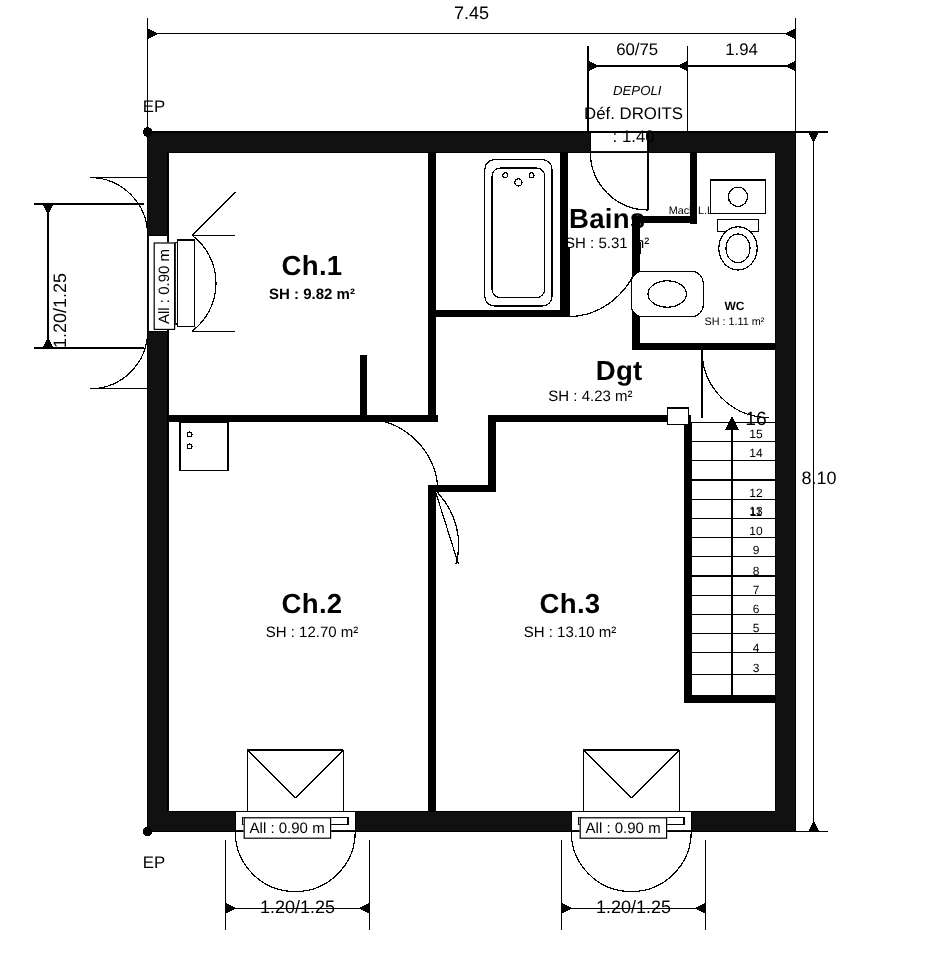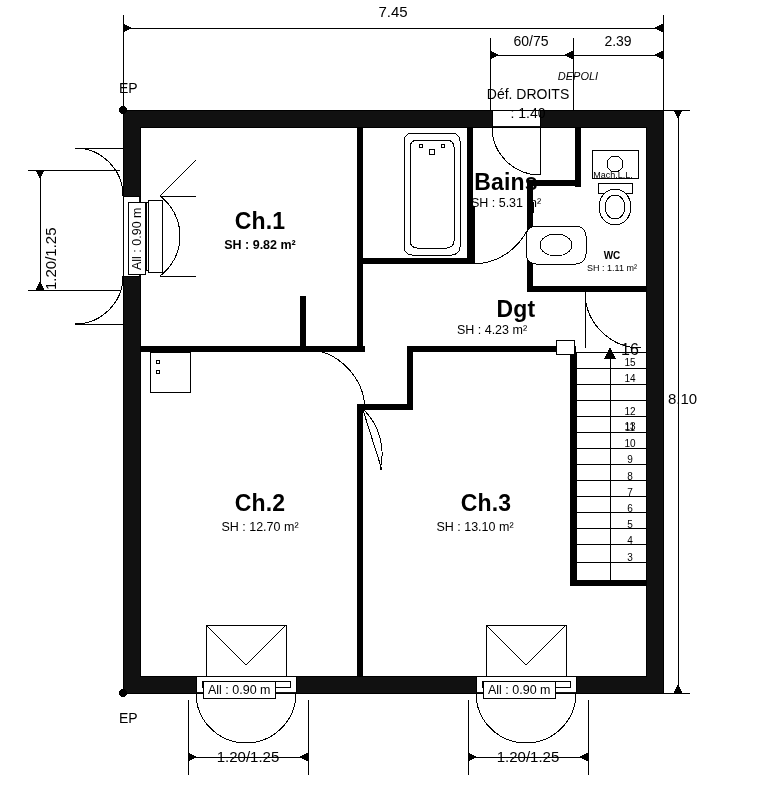--- a/index.html
+++ b/index.html
@@ -5,21 +5,21 @@
   html,body{margin:0;padding:0;background:#ffffff;}
   body{width:778px;height:800px;position:relative;font-family:"Liberation Sans",sans-serif;color:#000;}
   #plan{position:absolute;left:0;top:0;width:778px;height:800px;}
   .lbl{position:absolute;white-space:nowrap;}
   .roomname{font-size:23px;font-weight:bold;letter-spacing:.2px;}
   .roomarea{font-size:12.5px;}
   .tiny{font-size:10px;}
   .dim{font-size:15px;}
   .dimsmall{font-size:14px;}
   .mini{font-size:9px;}
-  .ital{font-style:italic;font-size:11px;margin-left:47px;}
+  .ital{font-style:italic;font-size:11px;}
   .ctr{transform:translateX(-50%);}
   .rot90{transform-origin:0 0;transform:rotate(-90deg);}
   .boxlabel{font-size:12.5px;border:1px solid #000;background:#fff;padding:1px 4px;}
 </style>
 </head>
 <body>
 
 <svg id="plan" viewBox="0 0 778 800">
   <g fill="none" stroke="#000" stroke-width="1" shape-rendering="crispEdges">
 
@@ -237,21 +237,21 @@
     <g fill="#000" stroke="none">
       <circle cx="123" cy="110" r="4"></circle>
       <circle cx="123" cy="693" r="4"></circle>
     </g>
 
   </g>
 </svg>
 
 <div class="lbl dim ctr" style="left:393px;top:3px;">7.45</div>
 <div class="lbl dimsmall ctr" style="left:531px;top:33px;">60/75</div>
-<div class="lbl dimsmall ctr" style="left:618px;top:33px;">2.39</div>
+<div class="lbl dimsmall ctr" style="left:618px;top:33px;">1.94</div>
 
 <div class="lbl ital ctr" style="left:531px;top:70px;">DEPOLI</div>
 <div class="lbl dimsmall ctr" style="left:528px;top:86px;">Déf. DROITS</div>
 <div class="lbl dimsmall ctr" style="left:528px;top:105px;">: 1.40</div>
 
 <div class="lbl dimsmall" style="left:119px;top:80px;">EP</div>
 <div class="lbl dimsmall" style="left:119px;top:710px;">EP</div>
 
 <div class="lbl dim rot90" style="left:42px;top:290px;">1.20/1.25</div>
 <div class="lbl dim" style="left:668px;top:390px;">8.10</div>
@@ -264,29 +264,29 @@
 <div class="lbl boxlabel" style="left:483px;top:681px;">All : 0.90 m</div>
 
 <div class="lbl roomname ctr" style="left:260px;top:208px;">Ch.1</div>
 <div class="lbl roomarea ctr" style="left:260px;top:238px;font-weight:bold;">SH : 9.82 m²</div>
 
 <div class="lbl roomname ctr" style="left:506px;top:169px;">Bains</div>
 <div class="lbl roomarea ctr" style="left:506px;top:196px;">SH : 5.31 m²</div>
 
 <div class="lbl tiny ctr" style="left:612px;top:250px;font-weight:bold;">WC</div>
 <div class="lbl mini ctr" style="left:612px;top:263px;">SH : 1.11 m²</div>
-<div class="lbl mini ctr" style="left:613px;top:170px;">Mach.L.L.</div>
+<div class="lbl mini ctr" style="left:577px;top:170px;">Mach.L.L.</div>
 
 <div class="lbl roomname ctr" style="left:516px;top:296px;">Dgt</div>
 <div class="lbl roomarea ctr" style="left:492px;top:323px;">SH : 4.23 m²</div>
 
 <div class="lbl roomname ctr" style="left:260px;top:490px;">Ch.2</div>
 <div class="lbl roomarea ctr" style="left:260px;top:520px;">SH : 12.70 m²</div>
 
-<div class="lbl roomname ctr" style="left:475px;top:490px;margin-left:11px;">Ch.3</div>
+<div class="lbl roomname ctr" style="left:475px;top:490px;">Ch.3</div>
 <div class="lbl roomarea ctr" style="left:475px;top:520px;">SH : 13.10 m²</div>
 
 <div id="stair-numbers">
     <div class="lbl mini ctr" style="left: 630px; top: 341px; font-size: 16px;">16</div>
     <div class="lbl mini ctr" style="left: 630px; top: 357.2px; font-size: 10px;">15</div>
     <div class="lbl mini ctr" style="left: 630px; top: 373.4px; font-size: 10px;">14</div>
     <div class="lbl mini ctr" style="left: 630px; top: 389.6px; font-size: 10px; margin-top: 31px;">13</div>
     <div class="lbl mini ctr" style="left: 630px; top: 405.8px; font-size: 10px;">12</div>
     <div class="lbl mini ctr" style="left: 630px; top: 422px; font-size: 10px;">11</div>
     <div class="lbl mini ctr" style="left: 630px; top: 438.2px; font-size: 10px;">10</div>

